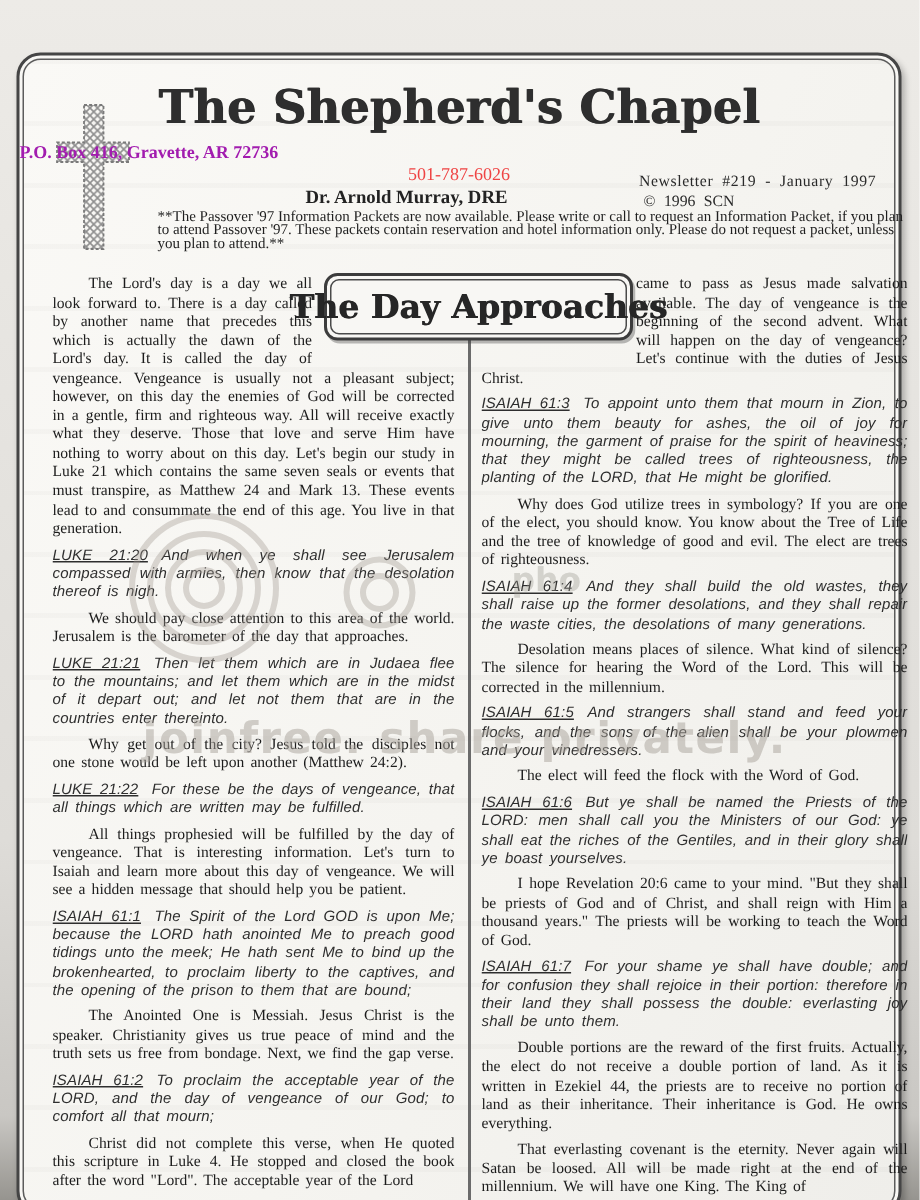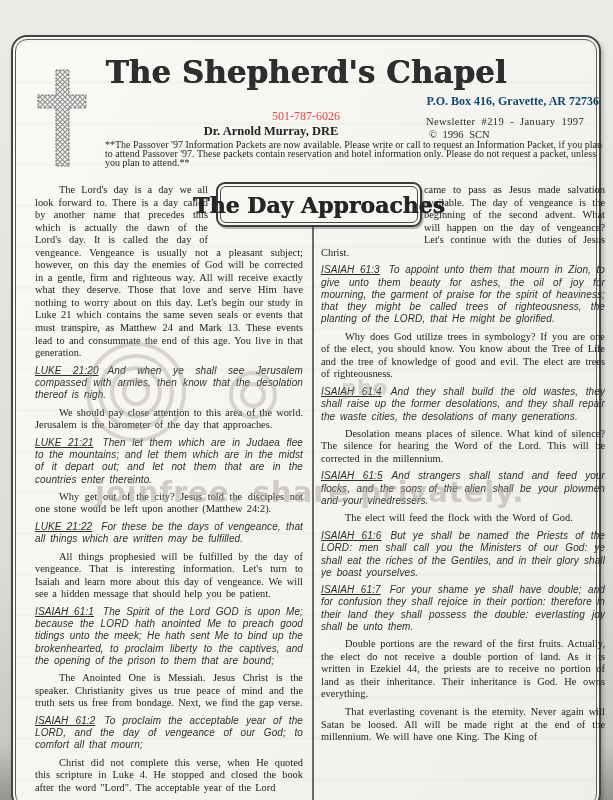--- a/index.html
+++ b/index.html
@@ -20,22 +20,22 @@
       repeating-linear-gradient(180deg, rgba(120,115,110,0.04) 0 3px, rgba(255,255,255,0) 3px 41px),
       linear-gradient(115deg,#faf9f6 0%,#f5f4f0 55%,#efeeea 100%);
   }
   
   .cross{position:absolute;left:22px;top:30px;}
   .masthead-title{
     position:absolute;left:0;top:17px;width:100%;text-align:center;
     font-family:"DejaVu Serif",serif;font-weight:bold;font-size:31px;color:#2e2e2e;
     letter-spacing:0px;text-shadow:0.6px 0 #2e2e2e;
   }
-  .addr{position:absolute;left:0;top:57px;width:100%;text-align:right;
-    font-weight:bold;font-size:12px;color:#0c4a6e;}
+  .addr{position:absolute;left:0;top:57px;width:100%;text-align:left;
+    font-weight:bold;font-size:12px;color:#a21caf;}
   .phone{position:absolute;left:0;top:72px;width:100%;text-align:center;
     font-weight:normal;font-size:12px;color:#ef4444;}
   .director{position:absolute;left:-35px;top:87px;width:100%;text-align:center;
     font-weight:bold;font-size:12.5px;color:#222;}
   .nl-line{position:absolute;left:413px;top:79px;width:180px;font-size:10.5px;color:#2a2a2a;
     letter-spacing:0.4px;word-spacing:3px;}
   .cp-line{position:absolute;left:416px;top:92px;width:180px;font-size:10.5px;color:#2a2a2a;
     word-spacing:3px;}
   .notice{position:absolute;left:92px;top:104px;width:501px;
     font-size:10px;line-height:8.8px;color:#1f1f1f;text-align:left;}
@@ -130,20 +130,21 @@
   <div class="col col-right">
     <div class="spacer-l"></div>
     <p class="p noindent">came to pass as Jesus made salvation available. The day of vengeance is the beginning of the second advent. What will happen on the day of vengeance? Let's continue with the duties of Jesus Christ.</p>
     <p class="v"><span class="vref">ISAIAH 61:3</span><span>To appoint unto them that mourn in Zion, to give unto them beauty for ashes, the oil of joy for mourning, the garment of praise for the spirit of heaviness; that they might be called trees of righteousness, the planting of the LORD, that He might be glorified.</span></p>
     <p class="p">Why does God utilize trees in symbology? If you are one of the elect, you should know. You know about the Tree of Life and the tree of knowledge of good and evil. The elect are trees of righteousness.</p>
     <p class="v"><span class="vref">ISAIAH 61:4</span><span>And they shall build the old wastes, they shall raise up the former desolations, and they shall repair the waste cities, the desolations of many generations.</span></p>
     <p class="p">Desolation means places of silence. What kind of silence? The silence for hearing the Word of the Lord. This will be corrected in the millennium.</p>
     <p class="v"><span class="vref">ISAIAH 61:5</span><span>And strangers shall stand and feed your flocks, and the sons of the alien shall be your plowmen and your vinedressers.</span></p>
     <p class="p">The elect will feed the flock with the Word of God.</p>
     <p class="v"><span class="vref">ISAIAH 61:6</span><span>But ye shall be named the Priests of the LORD: men shall call you the Ministers of our God: ye shall eat the riches of the Gentiles, and in their glory shall ye boast yourselves.</span></p>
+    <p class="p">I hope Revelation 20:6 came to your mind. "But they shall be priests of God and of Christ, and shall reign with Him a thousand years." The priests will be working to teach the Word of God.</p>
     <p class="v"><span class="vref">ISAIAH 61:7</span><span>For your shame ye shall have double; and for confusion they shall rejoice in their portion: therefore in their land  they shall possess the double: everlasting joy shall be unto them.</span></p>
     <p class="p">Double portions are the reward of the first fruits. Actually, the elect do not receive a double portion of land. As it is written in Ezekiel 44, the priests are to receive no portion of land as their inheritance. Their inheritance is God. He owns everything.</p>
     <p class="p">That everlasting covenant is the eternity. Never again will Satan be loosed. All will be made right at the end of the millennium. We will have one King. The King of</p>
   </div>
 
   <div class="wm wm-circles">
     <svg width="210" height="115" viewBox="0 0 210 115">
       <g fill="none" stroke="rgba(162,156,148,0.38)" stroke-width="4">
         <circle cx="55" cy="55" r="12"></circle>
         <circle cx="55" cy="55" r="24"></circle>

